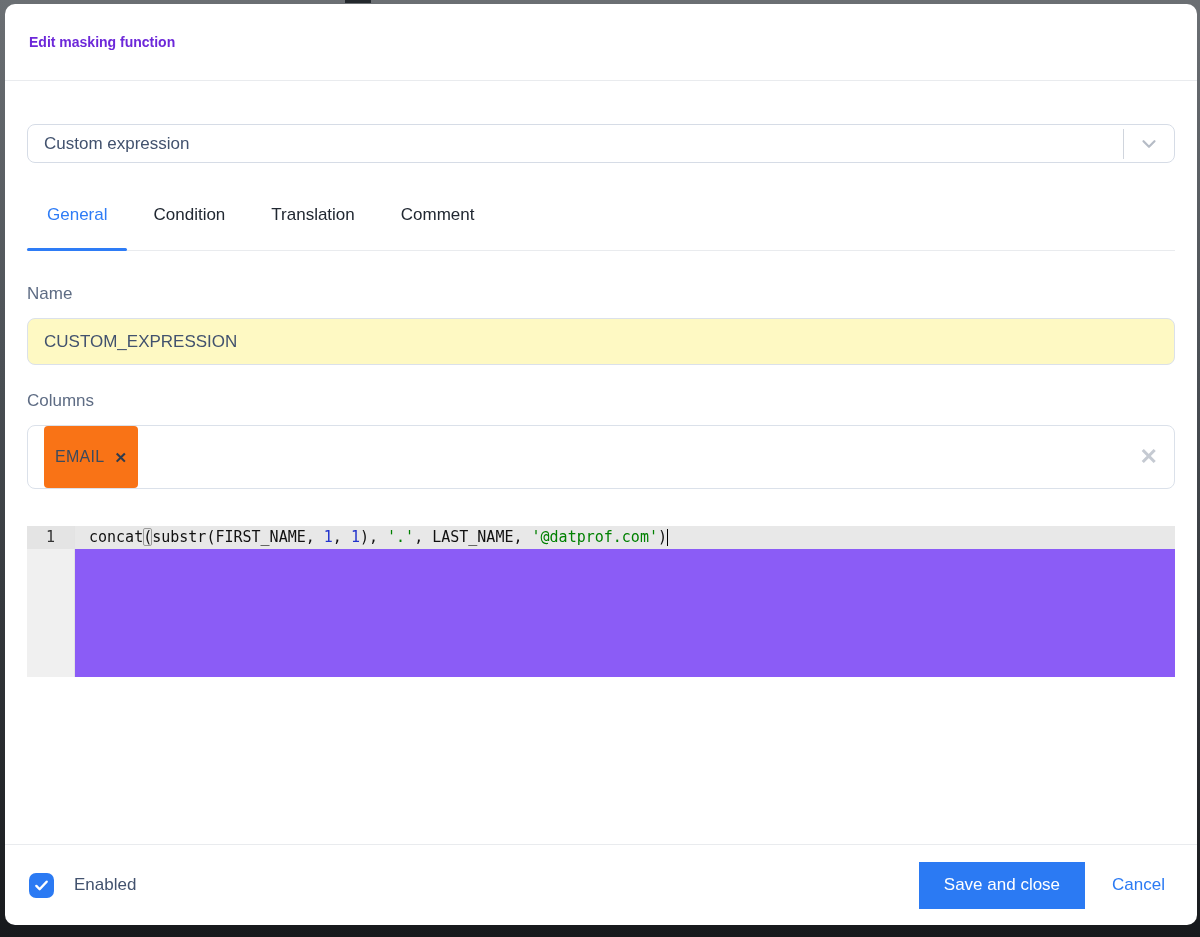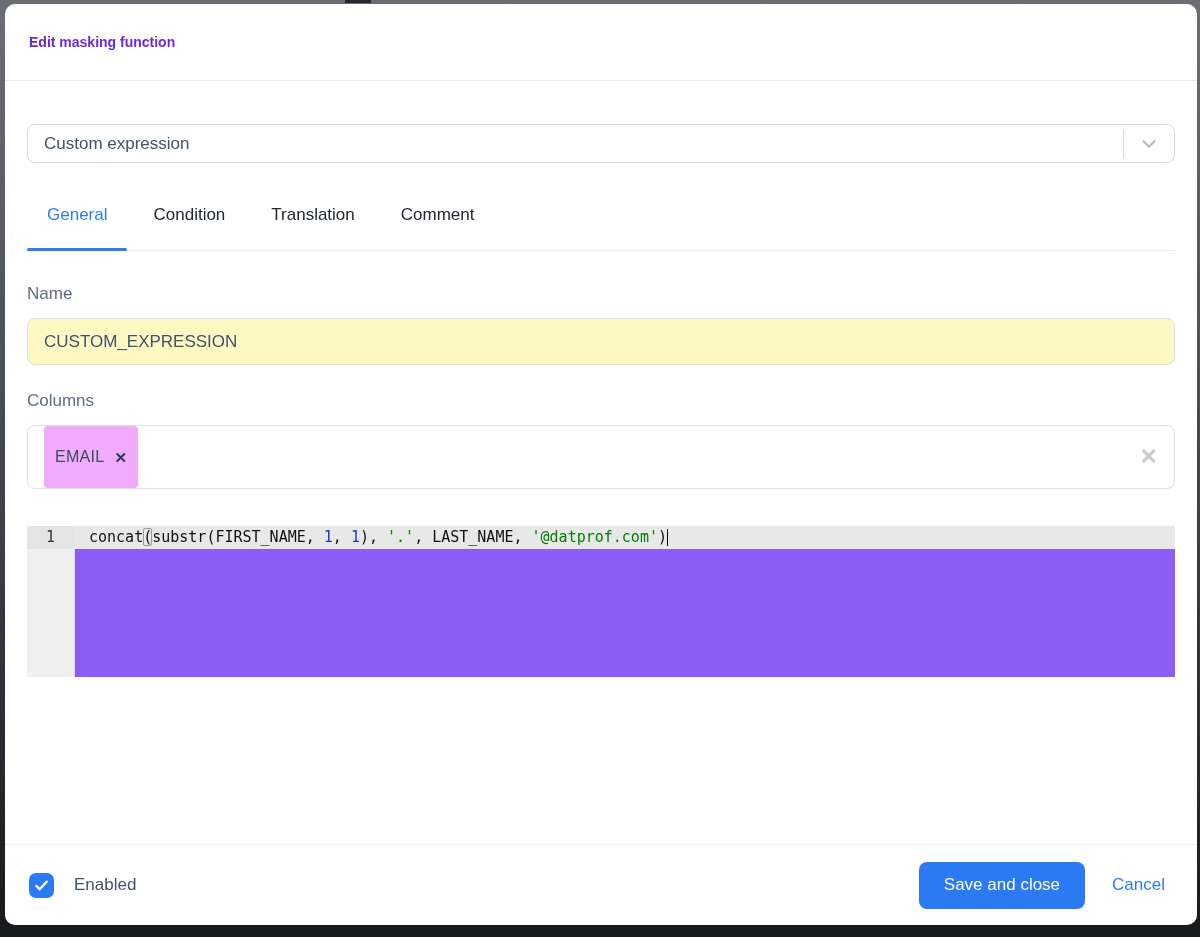--- a/index.html
+++ b/index.html
@@ -77,21 +77,21 @@
   .columns-section { margin-top: 26px; }
   .chips-box {
     margin-top: 14px;
     min-height: 56px;
     border: 1px solid #dbe1ea; border-radius: 8px;
     display: flex; align-items: center;
     padding: 0 16px;
   }
   .chip {
     display: inline-flex; align-items: center;
-    background: #f0abfc; border-radius: 4px;
+    background: #f97316; border-radius: 4px;
     padding: 22px 11px;
     font-size: 16px; color: #3c4a5e;
     letter-spacing: 0.3px;
   }
   .chip-remove {
     margin-left: 10px; color: #2f3b4d; font-weight: 700; font-size: 15px;
     cursor: pointer; line-height: 1;
   }
   .chips-clear {
     margin-left: auto; color: #c5cad2; font-size: 22px; font-weight: 700;
@@ -149,21 +149,21 @@
     width: 25px; height: 25px;
     background: #2b7af3; border-radius: 7px;
     display: inline-flex; align-items: center; justify-content: center;
     cursor: pointer;
   }
   .checkbox svg { width: 15px; height: 15px; }
   .enabled-label { margin-left: 20px; font-size: 17px; color: #42526e; }
   .footer-right { margin-left: auto; display: flex; align-items: center; }
   .save-button {
     background: #2b7af3; color: #fff;
-    border: none; border-radius: 8px;
+    border: none; border-radius: 0;
     height: 47px; padding: 0 25px;
     font-size: 17px; font-family: "Liberation Sans", sans-serif;
     cursor: pointer;
   }
   .cancel-link {
     margin-left: 27px; margin-right: 8px;
     color: #2b7af3; font-size: 17px; cursor: pointer;
   }
 </style>
 </head>

